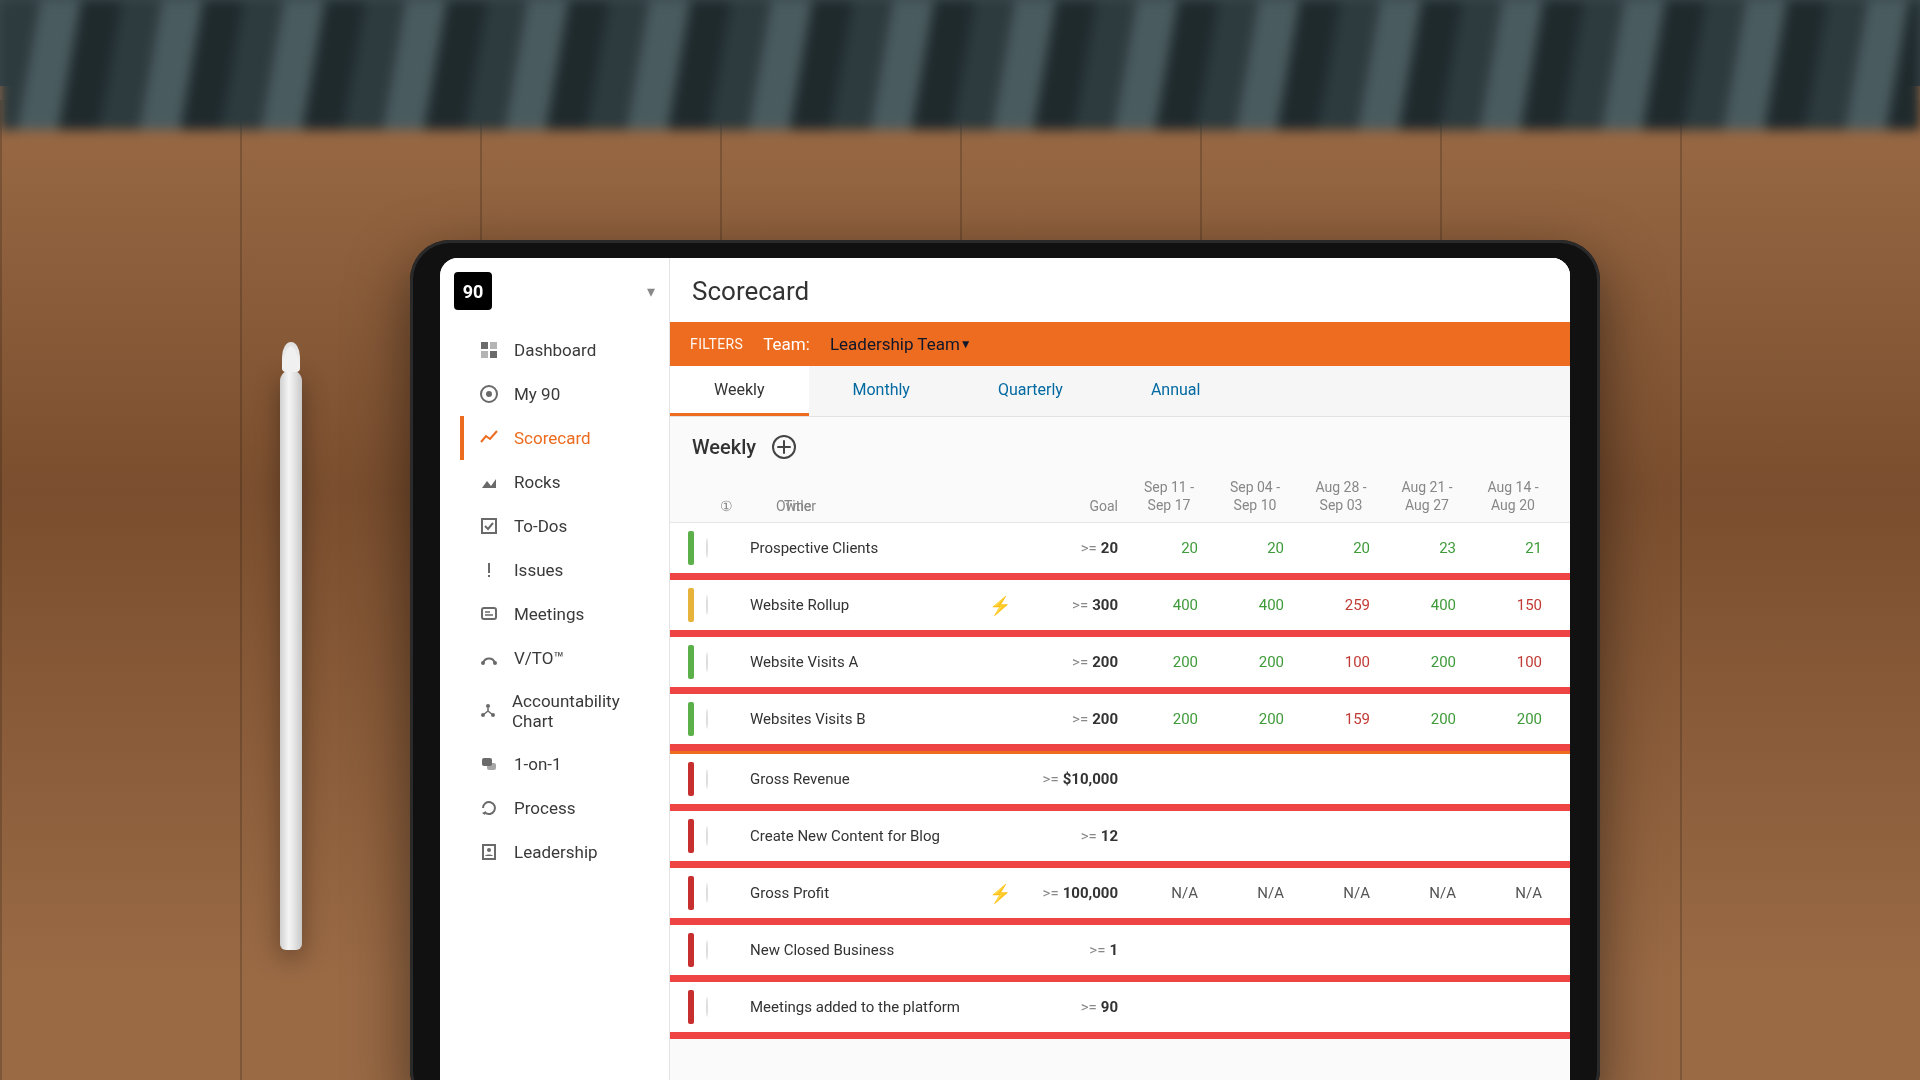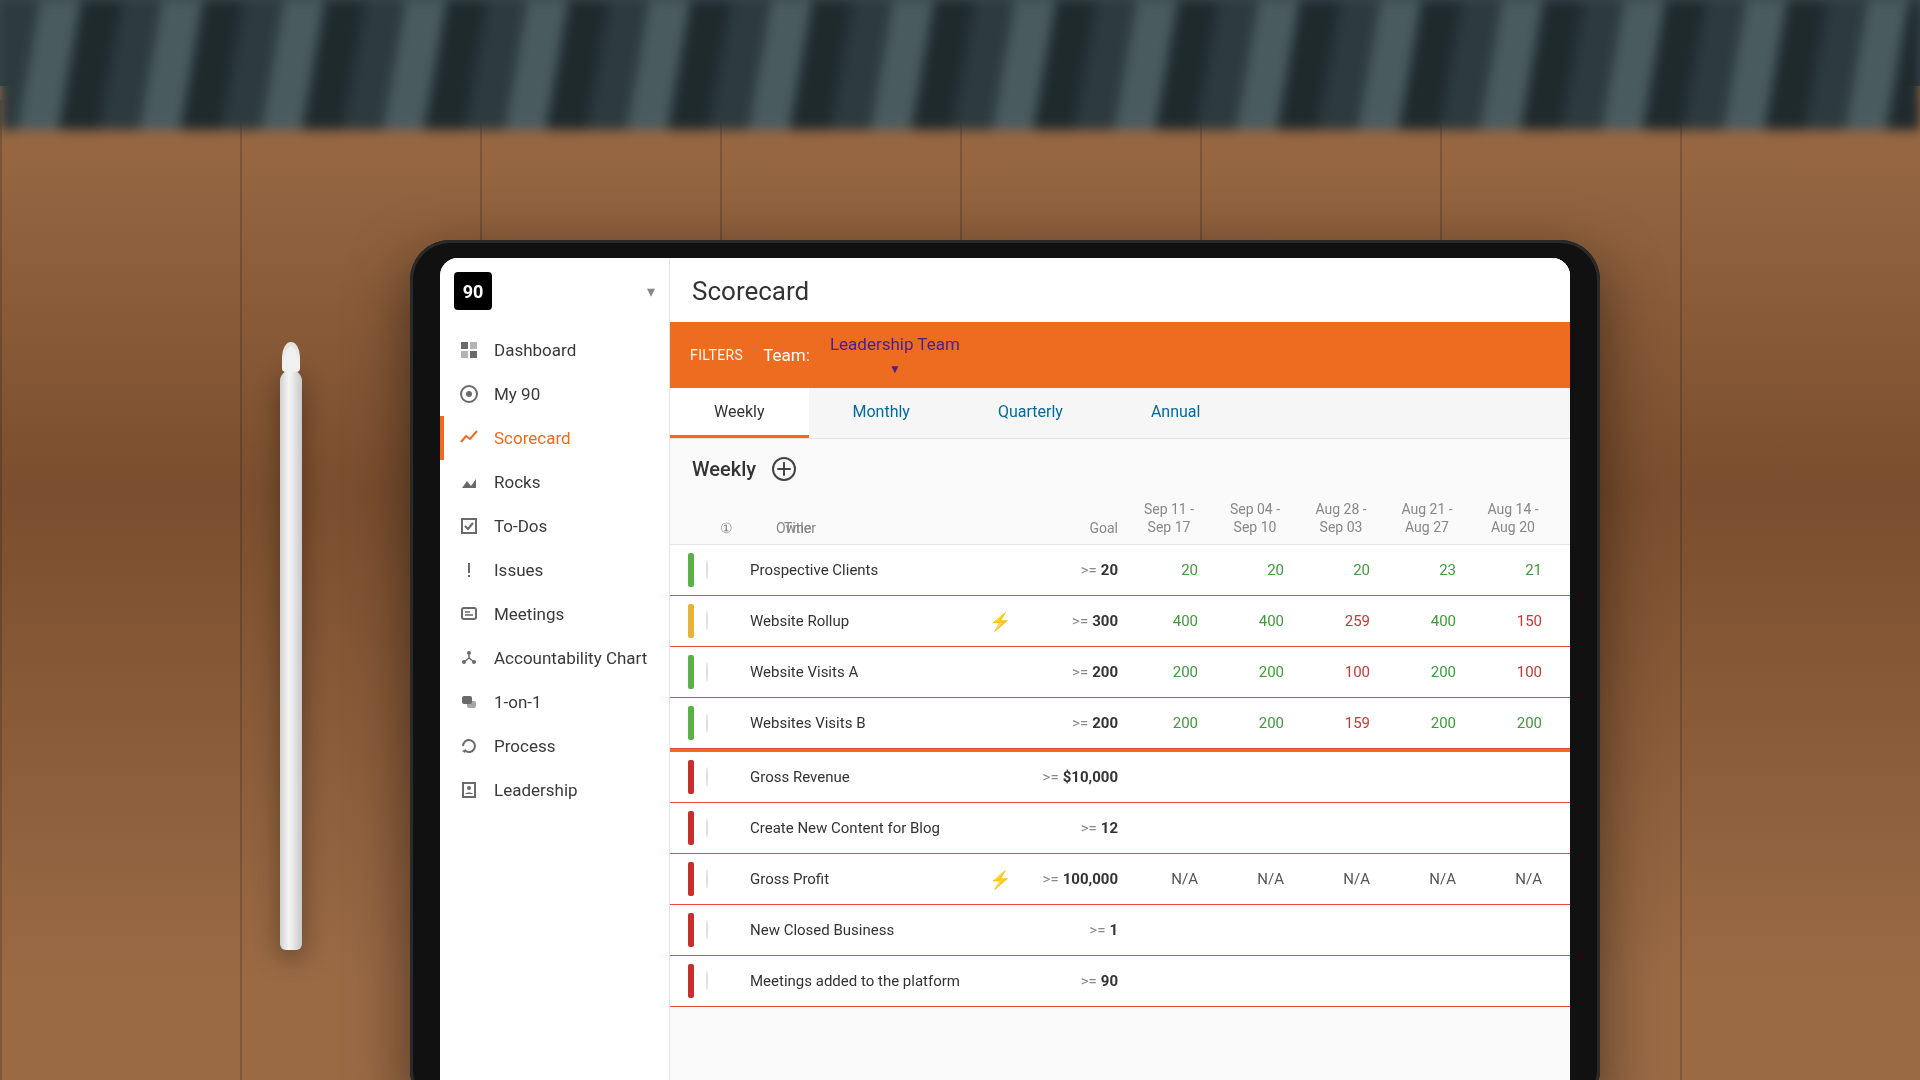--- a/index.html
+++ b/index.html
@@ -40,51 +40,51 @@
   display:flex;
 }
 .sidebar {
   width:230px; background:#fff; border-right:1px solid #e4e4e4;
   display:flex; flex-direction:column;
 }
 .sidebar-top { display:flex; align-items:center; padding:14px 14px 10px; gap:10px; }
 .logo { width:38px; height:38px; background:#000; color:#fff; border-radius:4px;
   display:flex;align-items:center;justify-content:center;font-weight:700;font-size:18px;}
 .workspace-dropdown { margin-left:auto; color:#888; }
-.nav { list-style:none; padding-top:8px;}
+.nav { list-style:none; padding-top:8px;padding-left:20px;}
 .nav li { display:flex; align-items:center; gap:14px; padding:11px 18px;
   cursor:pointer; font-size:17px; color:#3a3a3a; }
 .nav li .icon { width:22px; height:22px; display:flex;align-items:center;justify-content:center;color:#6a6a6a;}
 .nav li.active { color:#ec6b1e; border-left:4px solid #ec6b1e; padding-left:14px; background:#fff;}
 .nav li.active .icon { color:#ec6b1e;}
 .main { flex:1; display:flex; flex-direction:column; background:#fafafa; overflow:hidden;}
 .page-title { font-size:26px; color:#333; padding:18px 22px 16px; background:#fff;}
 .filter-bar { background:#ee6c1f; color:#fff; padding:12px 20px; display:flex; align-items:center; gap:20px;}
 .filter-bar .label { text-transform:uppercase; font-size:14px; letter-spacing:.4px; opacity:.95;}
 .filter-bar .teamlabel { font-size:17px; }
-.team-select { display:flex; align-items:center; gap:8px; color:#4c1d95; font-size:17px;flex-direction:column;}
+.team-select { display:flex; align-items:center; gap:0; color:#0f172a; font-size:17px;}
 .team-select .chev { font-size:12px;}
 .tabs { display:flex; background:#f6f6f6; border-bottom:1px solid #e3e3e3;}
 .tab { flex:0 0 auto; padding:14px 44px; color:#0369a1; cursor:pointer; font-size:16px;}
 .tab.active { color:#333; border-bottom:3px solid #ee6c1f; background:#fff;}
 .section-head { display:flex; align-items:center; gap:16px; padding:18px 22px 12px; color:#333;}
 .section-head h2 { font-size:20px; font-weight:500;}
 .add-btn { width:24px;height:24px;border:2px solid #444;border-radius:50%;
   display:flex;align-items:center;justify-content:center;font-size:16px;color:#444;cursor:pointer;}
 .table { width:100%; font-size:15px;}
 .thead { display:flex; align-items:flex-end; color:#888; font-size:14px; padding:8px 14px 8px 30px;
   border-bottom:1px solid #e6e6e6;}
 .th-status{width:20px;}
 .th-info{width:8px;}
 .th-owner{width:56px;padding-left:48px;}
 .th-title{flex:1;}
 .th-goal{width:90px;text-align:right;padding-right:8px;}
 .th-col{width:86px;text-align:center;line-height:1.25;}
 .rows { }
-.row { display:flex; align-items:center; padding:8px 14px 8px 18px; border-bottom:1px solid #ef4444; background:#fff;}
+.row { display:flex; align-items:center; padding:8px 14px 8px 18px; border-bottom:7px solid #ef4444; background:#fff;}
 .row.sep-orange { border-top:3px solid #ee6c1f; }
 .statusbar { width:6px; height:34px; border-radius:2px; margin-right:12px;}
 .s-green{background:#5bb04a;} .s-amber{background:#e8b33a;} .s-red{background:#c62f2d;}
 .owner { width:44px;}
 .avatar { width:36px;height:36px;border-radius:50%;
   background: radial-gradient(circle at 35% 30%, #d8b090 0 40%, #7a5a3e 75%);
   border:1px solid #ddd;}
 .avatar.alt1{background: radial-gradient(circle at 35% 30%,#f0d3a0 0 40%,#c97a2e 75%);}
 .avatar.alt2{background: radial-gradient(circle at 35% 30%,#e7e7e7 0 40%,#888 75%);}
 .avatar.alt3{background: radial-gradient(circle at 35% 30%,#d3c7b1 0 40%,#4b4b4b 75%);}
@@ -171,20 +171,30 @@
               <svg width="20" height="20" viewBox="0 0 20 20">
                 <rect x="3" y="4" width="14" height="11" rx="2" fill="none" stroke="currentColor" stroke-width="2"></rect>
                 <path d="M6 8h5M6 11h8" stroke="currentColor" stroke-width="1.5"></path>
               </svg>
             </span>
             <span>Meetings</span>
           </li>
           <li>
             <span class="icon">
               <svg width="20" height="20" viewBox="0 0 20 20">
+                <path d="M4 15c2-6 10-6 12 0" fill="none" stroke="currentColor" stroke-width="2"></path>
+                <circle cx="4" cy="15" r="2" fill="currentColor"></circle>
+                <circle cx="16" cy="15" r="2" fill="currentColor"></circle>
+              </svg>
+            </span>
+            <span>V/TO™</span>
+          </li>
+          <li>
+            <span class="icon">
+              <svg width="20" height="20" viewBox="0 0 20 20">
                 <circle cx="10" cy="5" r="2" fill="currentColor"></circle>
                 <circle cx="5" cy="14" r="2" fill="currentColor"></circle>
                 <circle cx="15" cy="14" r="2" fill="currentColor"></circle>
                 <path d="M10 7v3M10 10l-5 4M10 10l5 4" stroke="currentColor" stroke-width="1.5"></path>
               </svg>
             </span>
             <span>Accountability Chart</span>
           </li>
           <li>
             <span class="icon">

